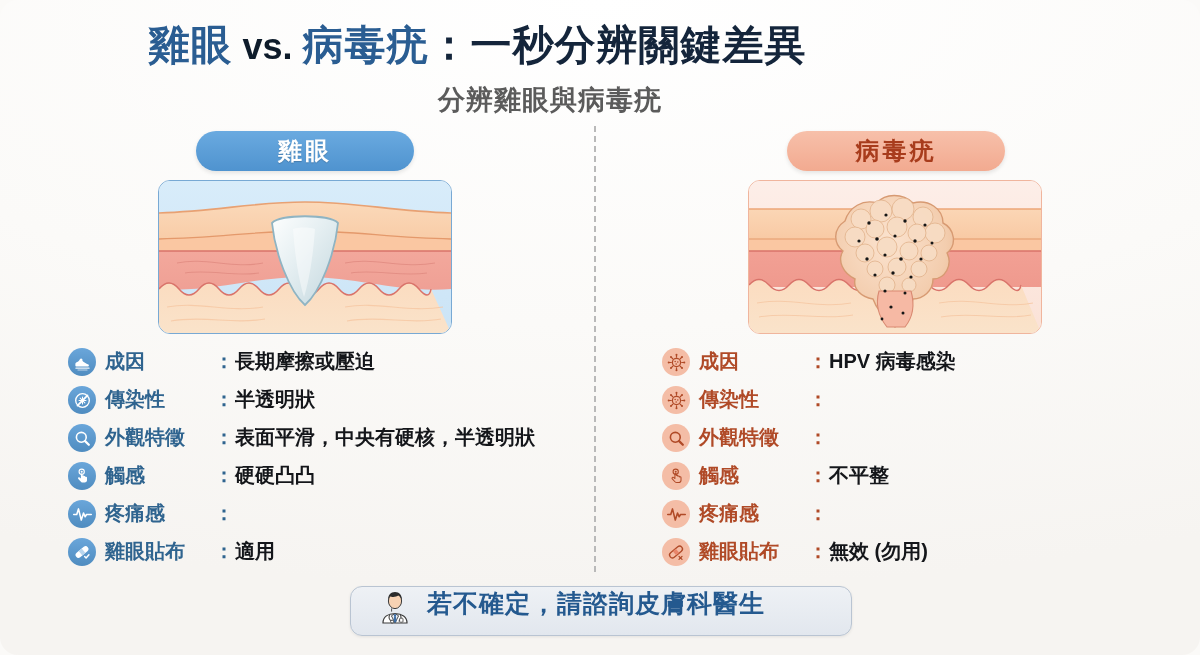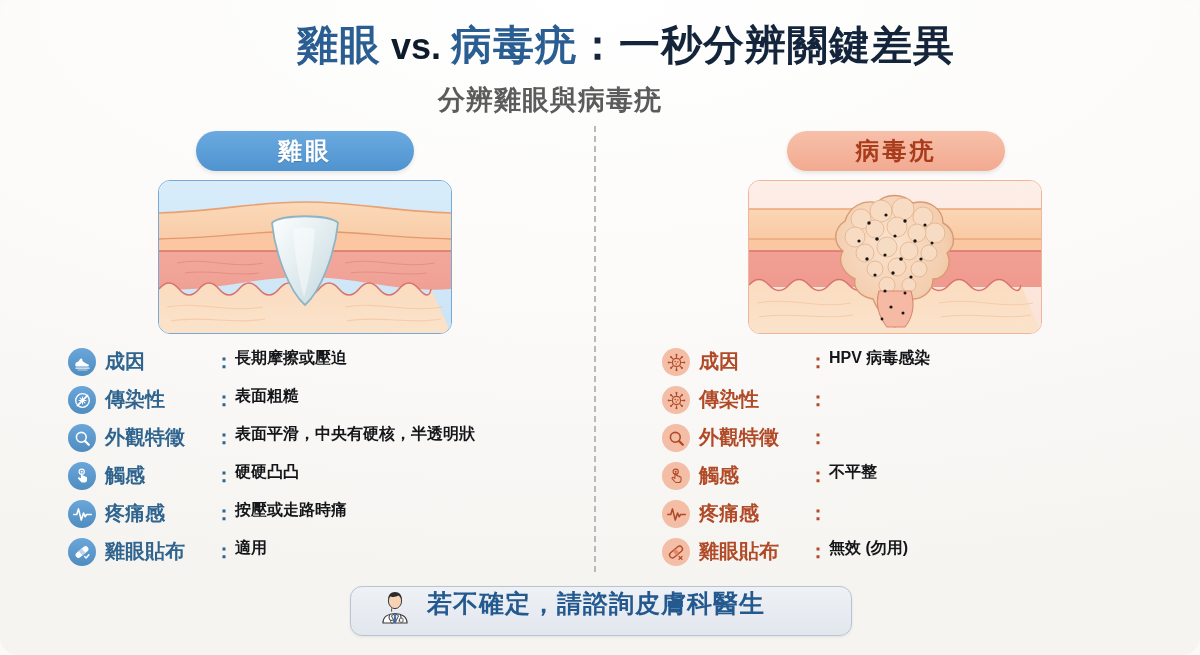--- a/index.html
+++ b/index.html
@@ -14,21 +14,21 @@
   .page{
     position:absolute;inset:0;
     background:
       radial-gradient(120% 90% at 50% 0%, #ffffff 0%, #fbfaf8 55%, #f6f4f1 100%);
     border-radius:18px;
   }
 
   
   .title{
     position:absolute;top:18px;left:0;width:955px;
-    text-align:right;
+    text-align:center;
     font-size:41px;font-weight:bold;
     letter-spacing:1px;
     color:#14253b;
     white-space:nowrap;
   }
   .title .hl{color:#2a5d92;}
   .title .vs{color:#0d1b2a;font-size:36px;letter-spacing:0;}
   .subtitle{
     position:absolute;top:82px;left:0;width:1100px;
     text-align:center;
@@ -103,21 +103,21 @@
   .left .lbl{color:#2f648f;}
   .right .lbl{color:#b04a27;}
   .lbl-box{width:108px;flex:0 0 108px;}
   .colon{
     flex:0 0 22px;text-align:center;
     font-size:20px;font-weight:bold;
   }
   .left .colon{color:#2f648f;}
   .right .colon{color:#b04a27;}
   .val{
-    font-size:16px;font-weight:bold;
+    font-size:20px;font-weight:bold;
     color:#14161a;
     white-space:nowrap;
   }
 
   
   .footer{
     position:absolute;left:350px;top:586px;
     width:500px;height:48px;
     border-radius:12px;
     background:linear-gradient(180deg,#eef1f5 0%,#e2e7ee 100%);
@@ -323,21 +323,21 @@
           <circle cx="12" cy="12" r="8.6" fill="none" stroke="#fff" stroke-width="1.7"></circle>
           <g stroke="#fff" stroke-width="1.3" stroke-linecap="round">
             <path d="M12 7.6v8.8M7.6 12h8.8M9 9l6 6M15 9l-6 6"></path>
           </g>
           <circle cx="12" cy="12" r="2.1" fill="#fff"></circle>
           <path d="M5.6 18.4L18.4 5.6" stroke="#fff" stroke-width="2.1" stroke-linecap="round"></path>
         </svg>
       </span>
       <span class="lbl lbl-box">傳染性</span>
       <span class="colon">：</span>
-      <span class="val">表面粗糙</span>
+      <span class="val">半透明狀</span>
     </div>
 
     <div class="row">
       <span class="ic">
         <svg width="19" height="19" viewBox="0 0 24 24">
           <circle cx="10.5" cy="10.5" r="6.2" fill="none" stroke="#fff" stroke-width="2"></circle>
           <path d="M15.3 15.3L20 20" stroke="#fff" stroke-width="2.8" stroke-linecap="round"></path>
         </svg>
       </span>
       <span class="lbl lbl-box">外觀特徵</span>
@@ -359,21 +359,20 @@
     </div>
 
     <div class="row">
       <span class="ic">
         <svg width="21" height="21" viewBox="0 0 24 24">
           <path d="M2 12h3.4l2-6.4 3.2 12.8 2.6-8 1.8 4.2 1.6-2.6H22" fill="none" stroke="#fff" stroke-width="1.8" stroke-linecap="round" stroke-linejoin="round"></path>
         </svg>
       </span>
       <span class="lbl lbl-box">疼痛感</span>
       <span class="colon">：</span>
-      <span class="val">按壓或走路時痛</span>
     </div>
 
     <div class="row">
       <span class="ic">
         <svg width="20" height="20" viewBox="0 0 24 24">
           <g transform="rotate(-40 12 12)">
             <rect x="3" y="8.6" width="18" height="6.8" rx="3.4" fill="#fff"></rect>
             <rect x="9.6" y="8.6" width="4.8" height="6.8" fill="#b9d6ee"></rect>
           </g>
           <path d="M15.2 17.4l1.7 1.7 3.4-3.7" fill="none" stroke="#fff" stroke-width="1.8" stroke-linecap="round" stroke-linejoin="round"></path>

